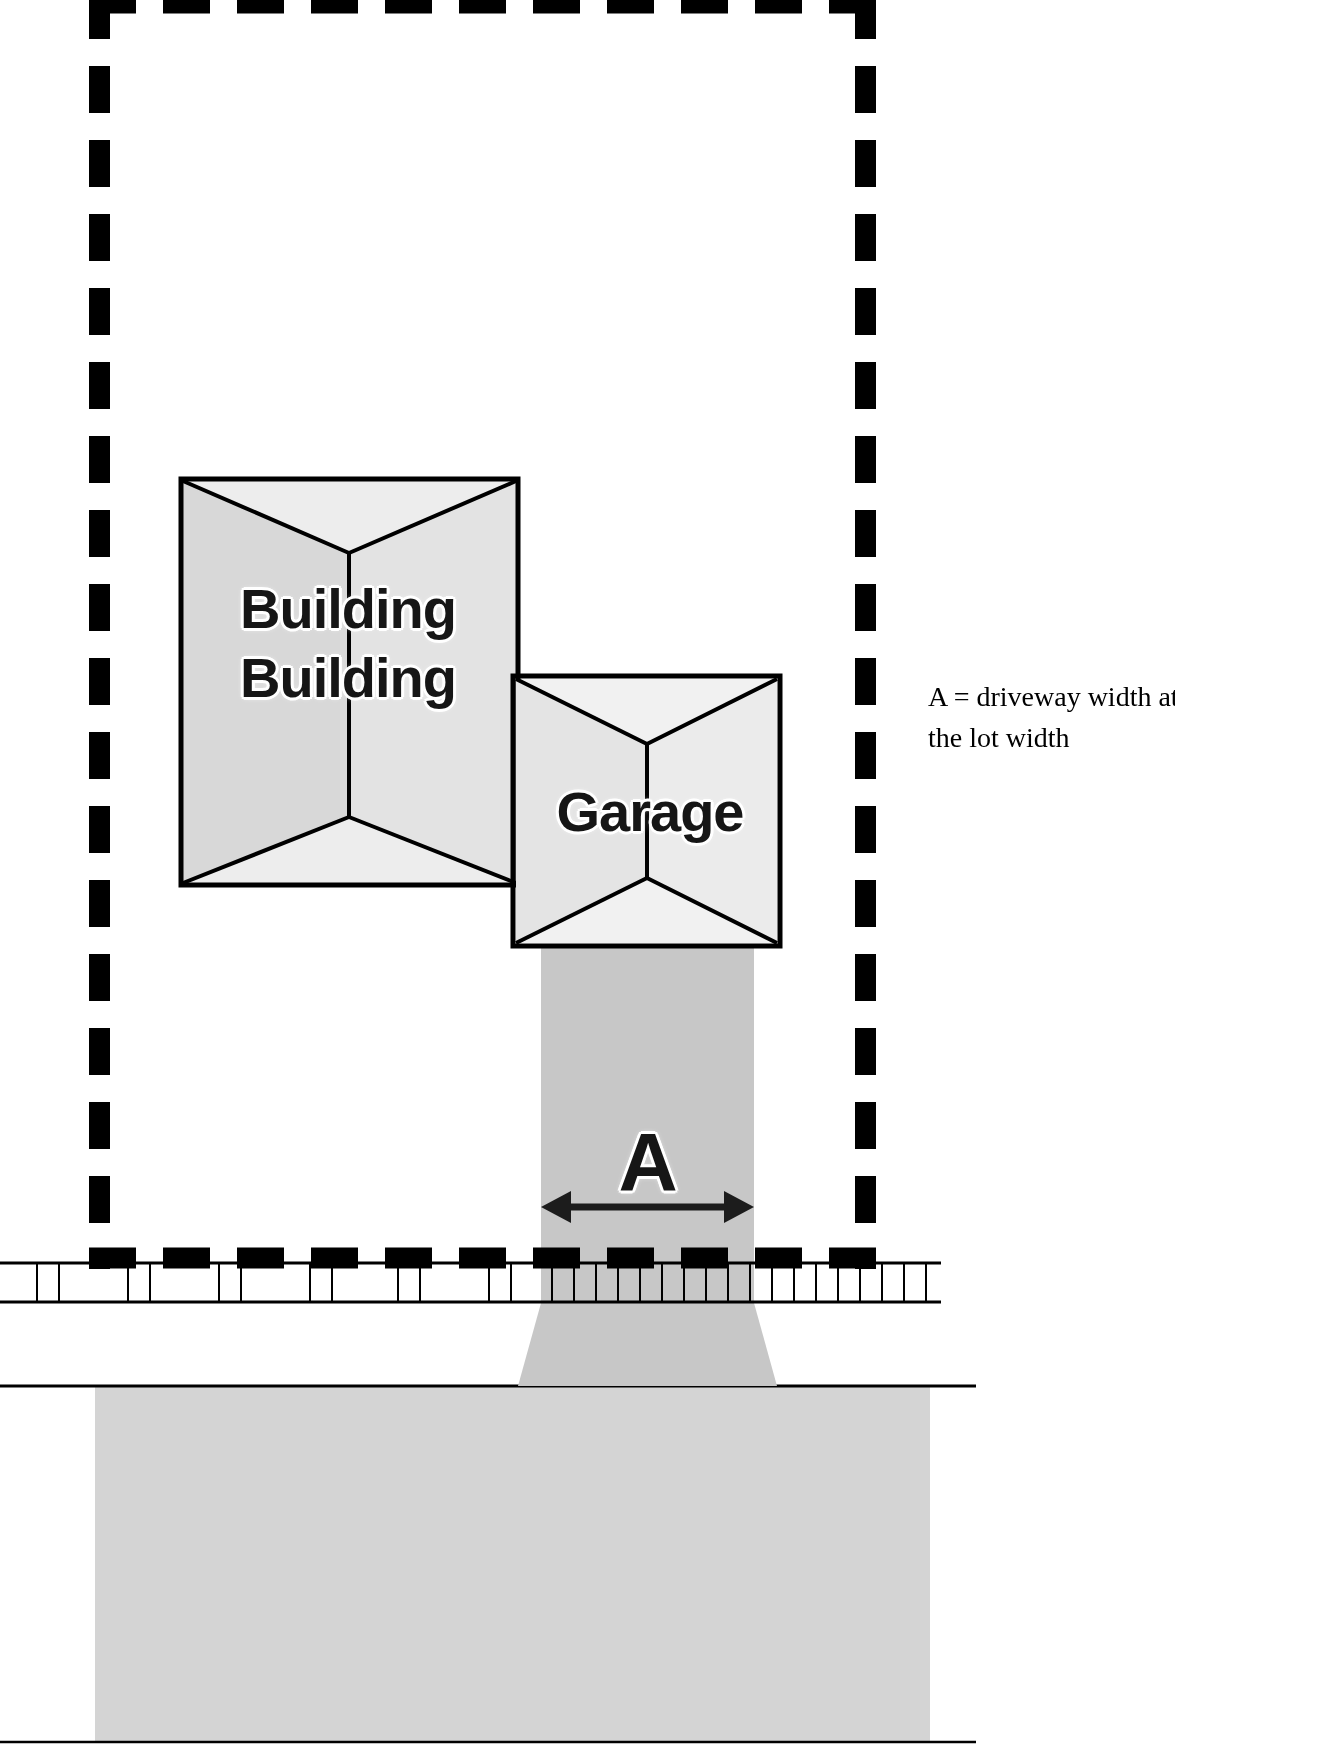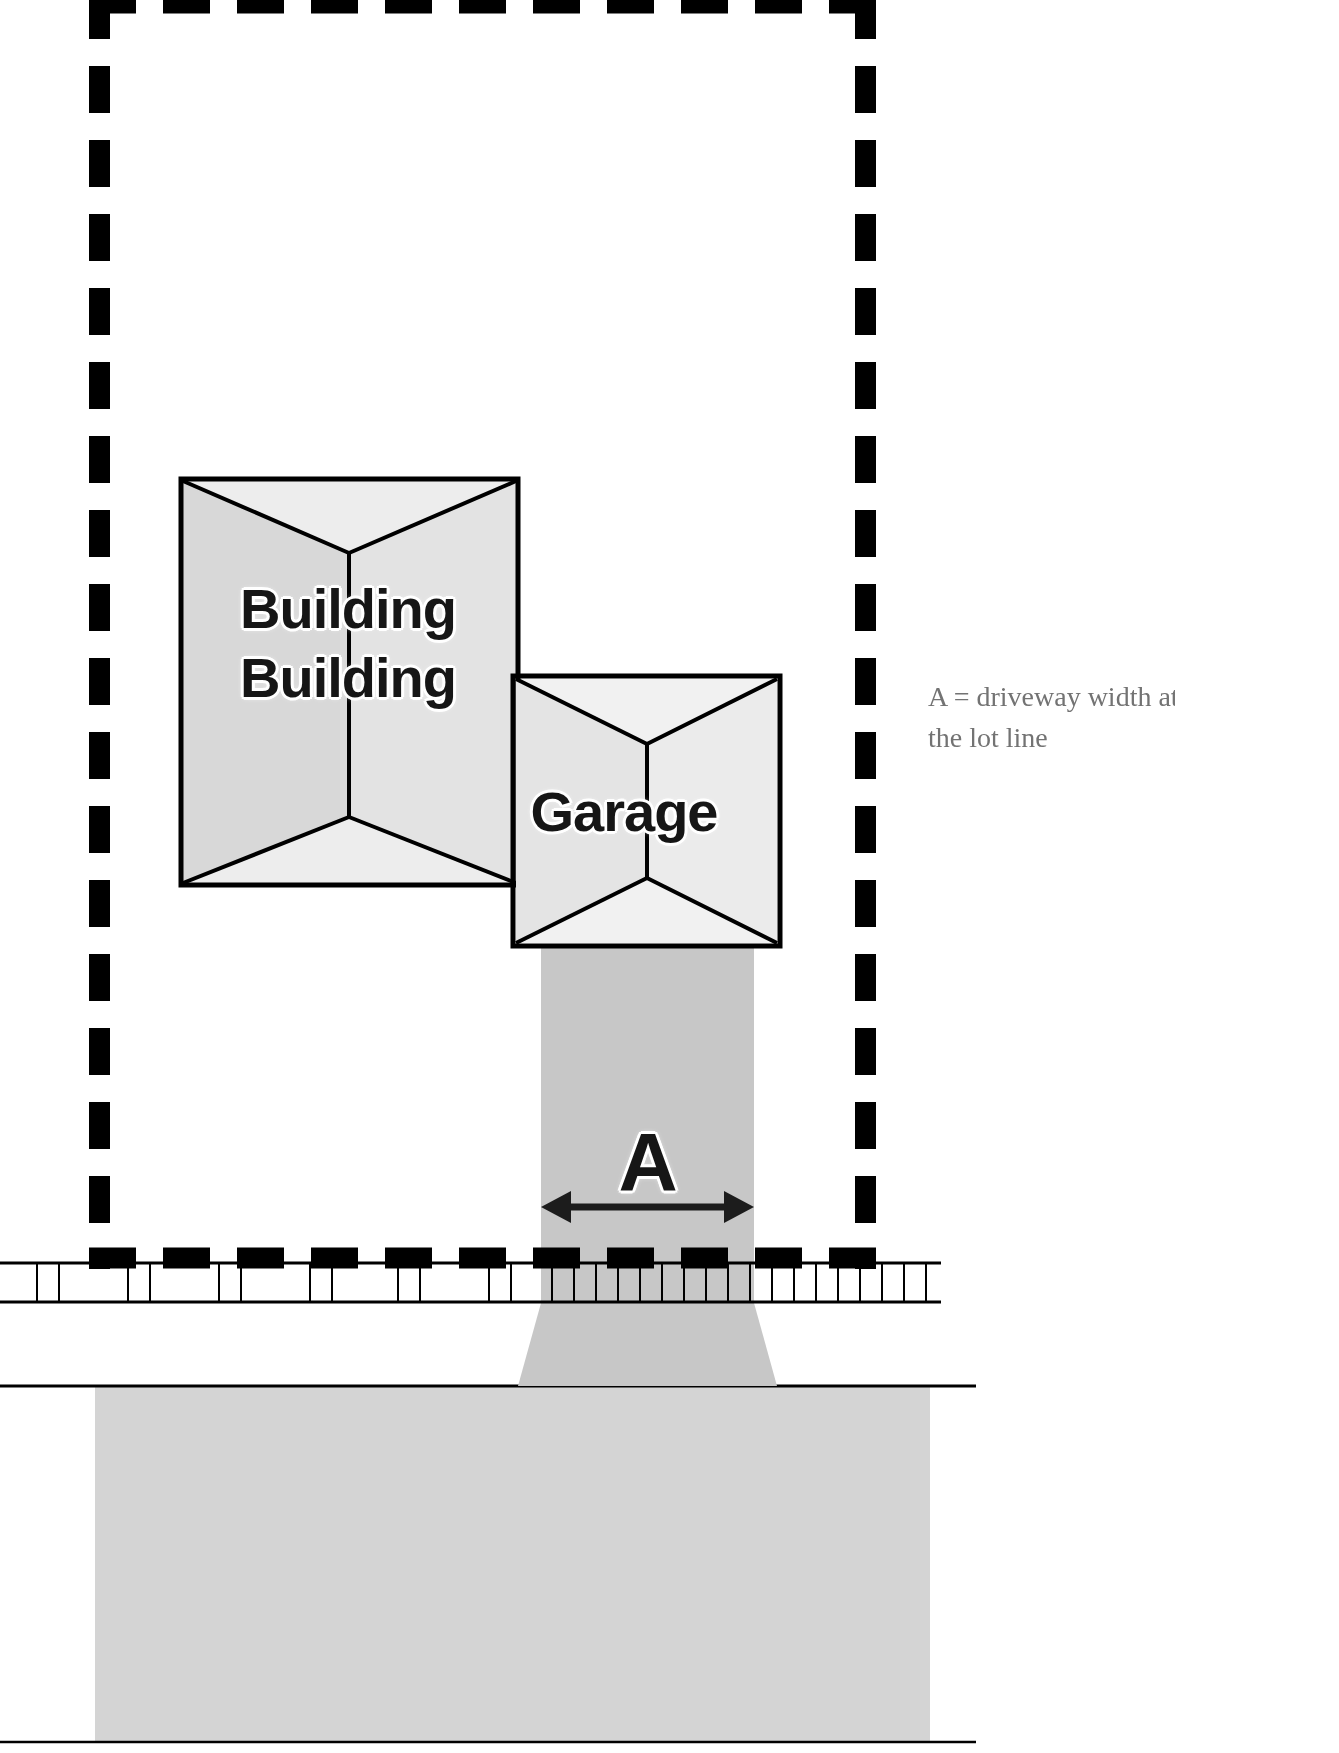--- a/index.html
+++ b/index.html
@@ -16,28 +16,28 @@
     position: absolute;
     font-weight: 700;
     color: #161616;
     text-align: center;
     text-shadow:
       3px 0 0 #fff, -3px 0 0 #fff, 0 3px 0 #fff, 0 -3px 0 #fff,
       2px 2px 0 #fff, -2px -2px 0 #fff, 2px -2px 0 #fff, -2px 2px 0 #fff,
       0 0 6px #fff;
   }
   .building-label { left: 146px; top: 574px; width: 404px; font-size: 56px; line-height: 69px; letter-spacing: -1px; }
-  .garage-label   { left: 474px; top: 777px; width: 300px; font-size: 56px; line-height: 69px; letter-spacing: -1px; }
+  .garage-label   { left: 500px; top: 777px; width: 300px; font-size: 56px; line-height: 69px; letter-spacing: -1px; }
   .width-label    { left: 548px; top: 1120px; width: 200px; font-size: 82px; line-height: 84px; }
   .annotation {
     position: absolute;
     left: 928px; top: 676px; width: 300px;
     font-family: "Liberation Serif", serif;
     font-size: 28px; line-height: 41px;
-    color: #737373; text-align: left; font-weight: 400;
+    color: #000000; text-align: left; font-weight: 400;
   }
 </style>
 </head>
 <body>
 
 <div class="stage">
 
   <svg width="1339" height="1753" viewBox="0 0 1339 1753">
 
     <rect x="95" y="1387" width="835" height="355" fill="#d4d4d4"></rect>
@@ -128,16 +128,16 @@
     <div>Building</div>
     <div>Building</div>
   </div>
 
   <div class="diagram-label garage-label">Garage</div>
 
   <div class="diagram-label width-label">A</div>
 
   <div class="annotation">
     <div>A = driveway width at</div>
-    <div>the lot line</div>
+    <div>the lot width</div>
   </div>
 
 </div>
 
 </body></html>

